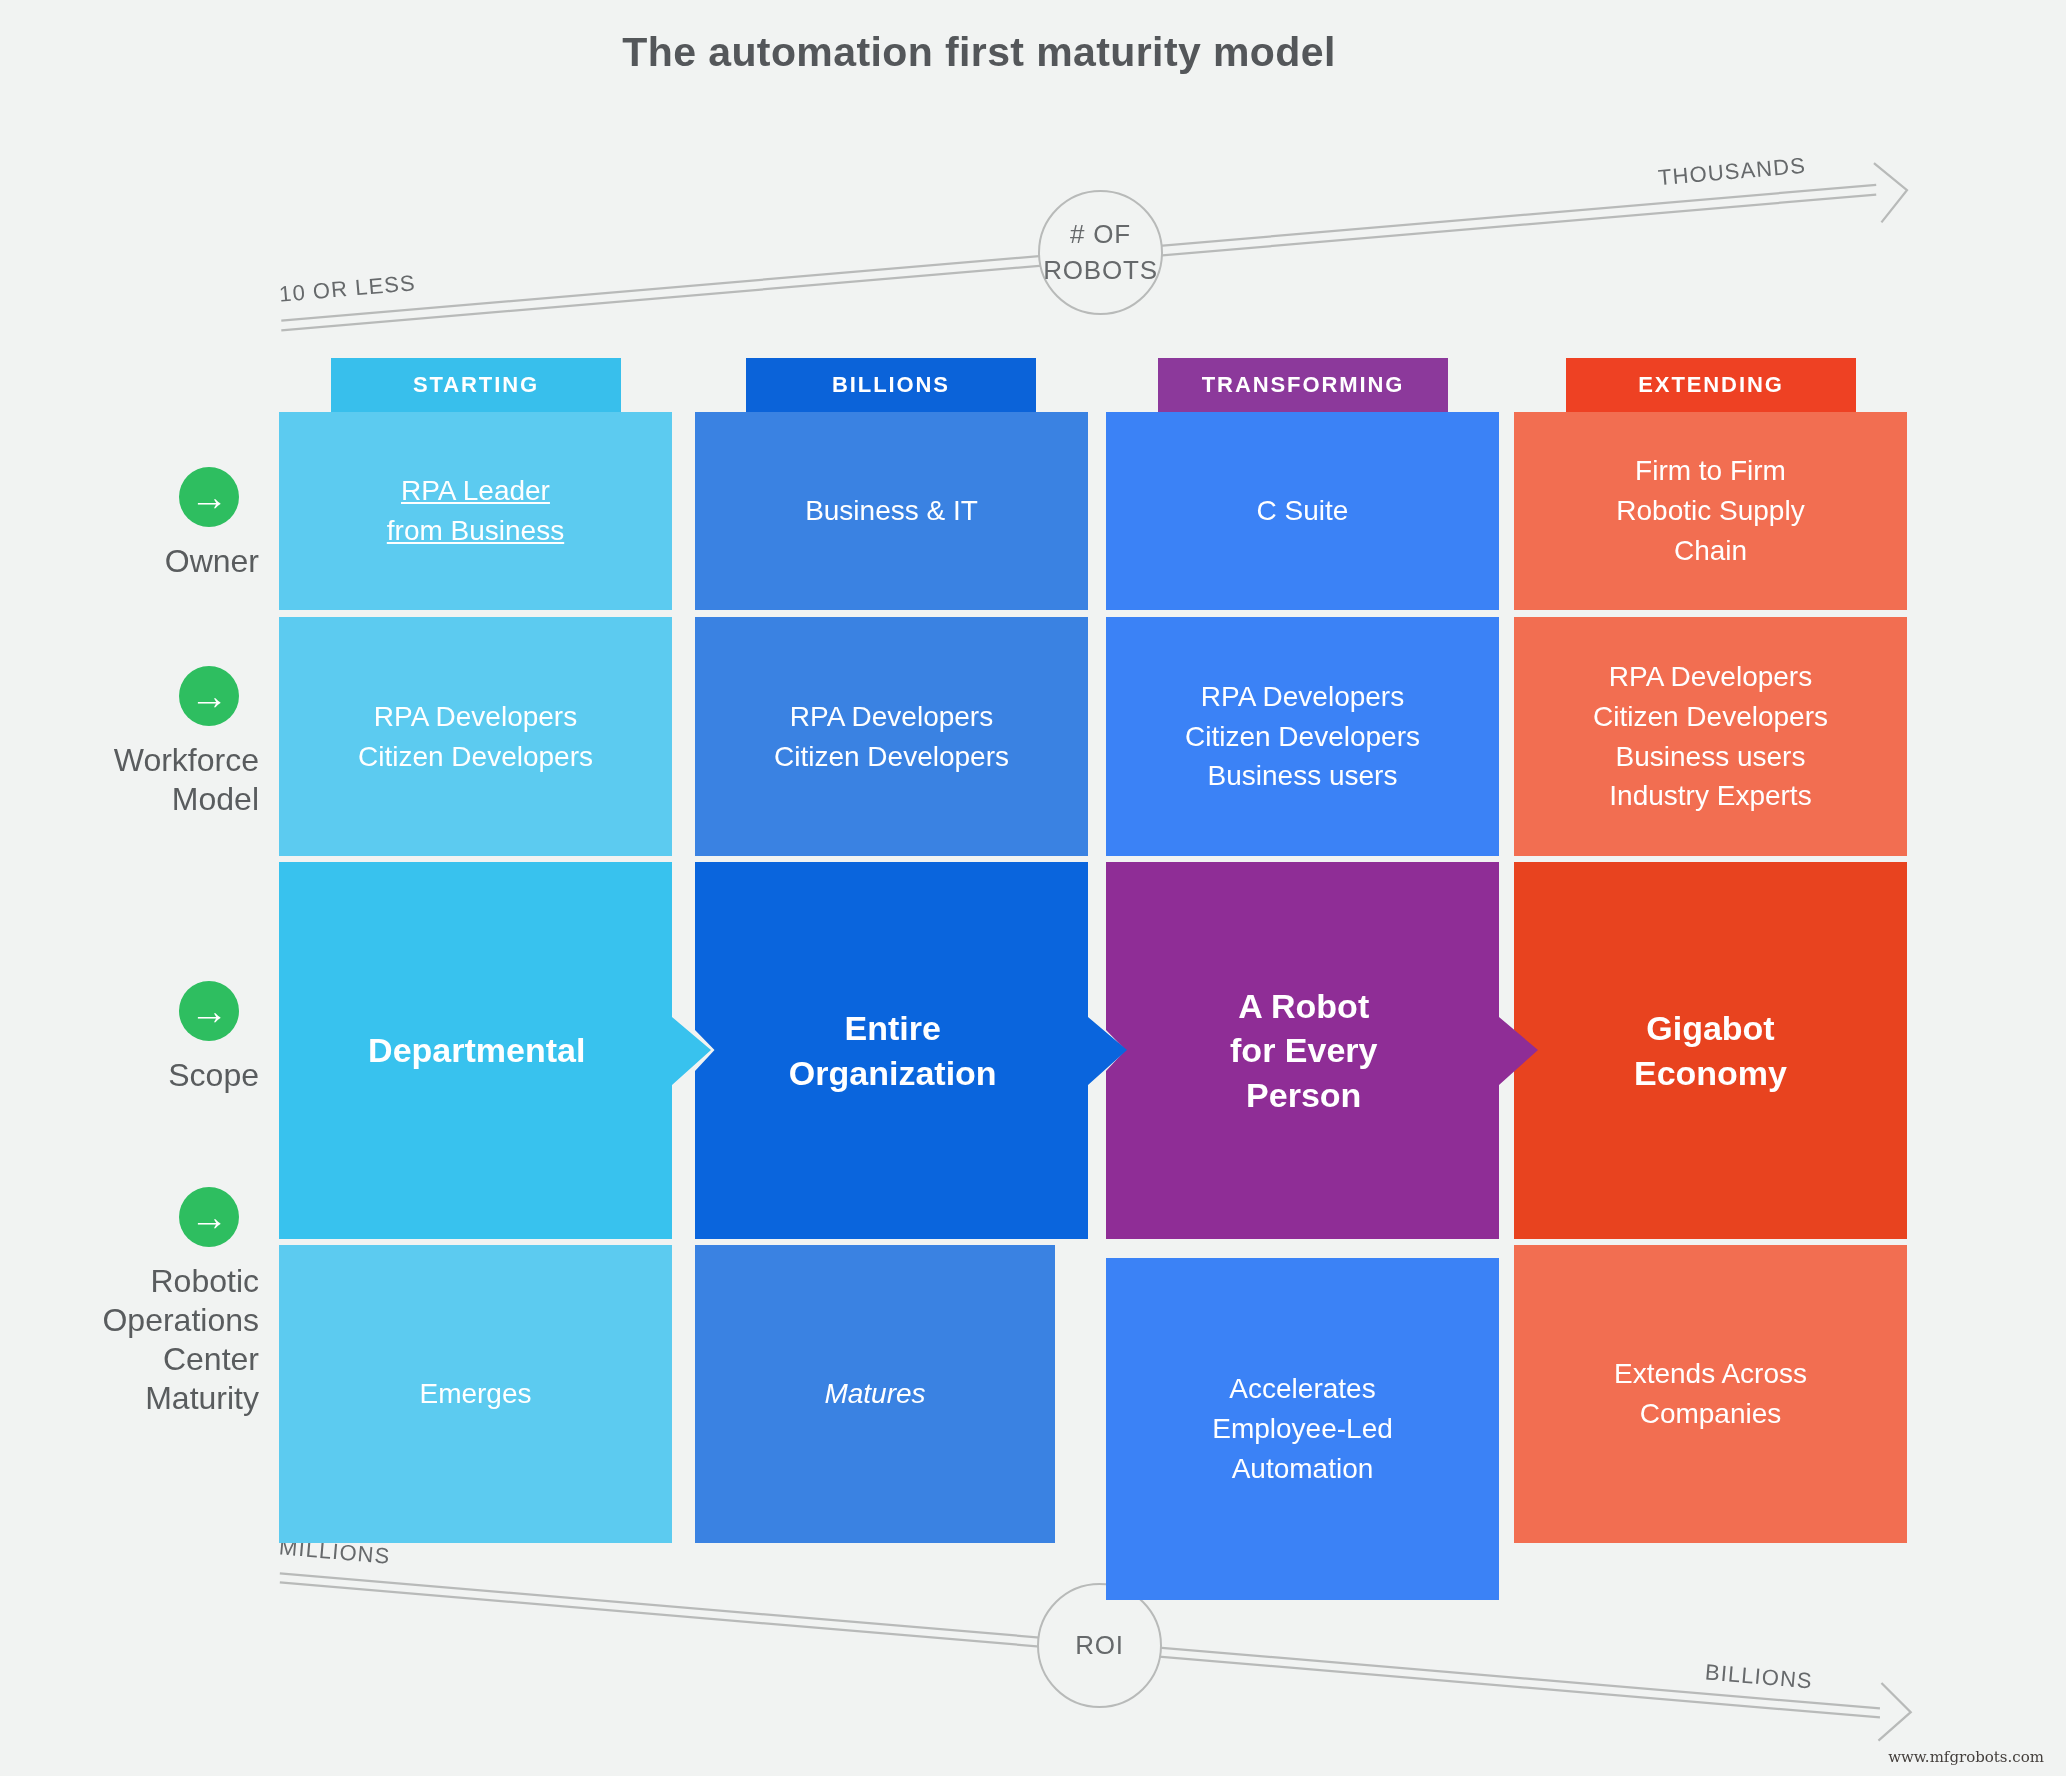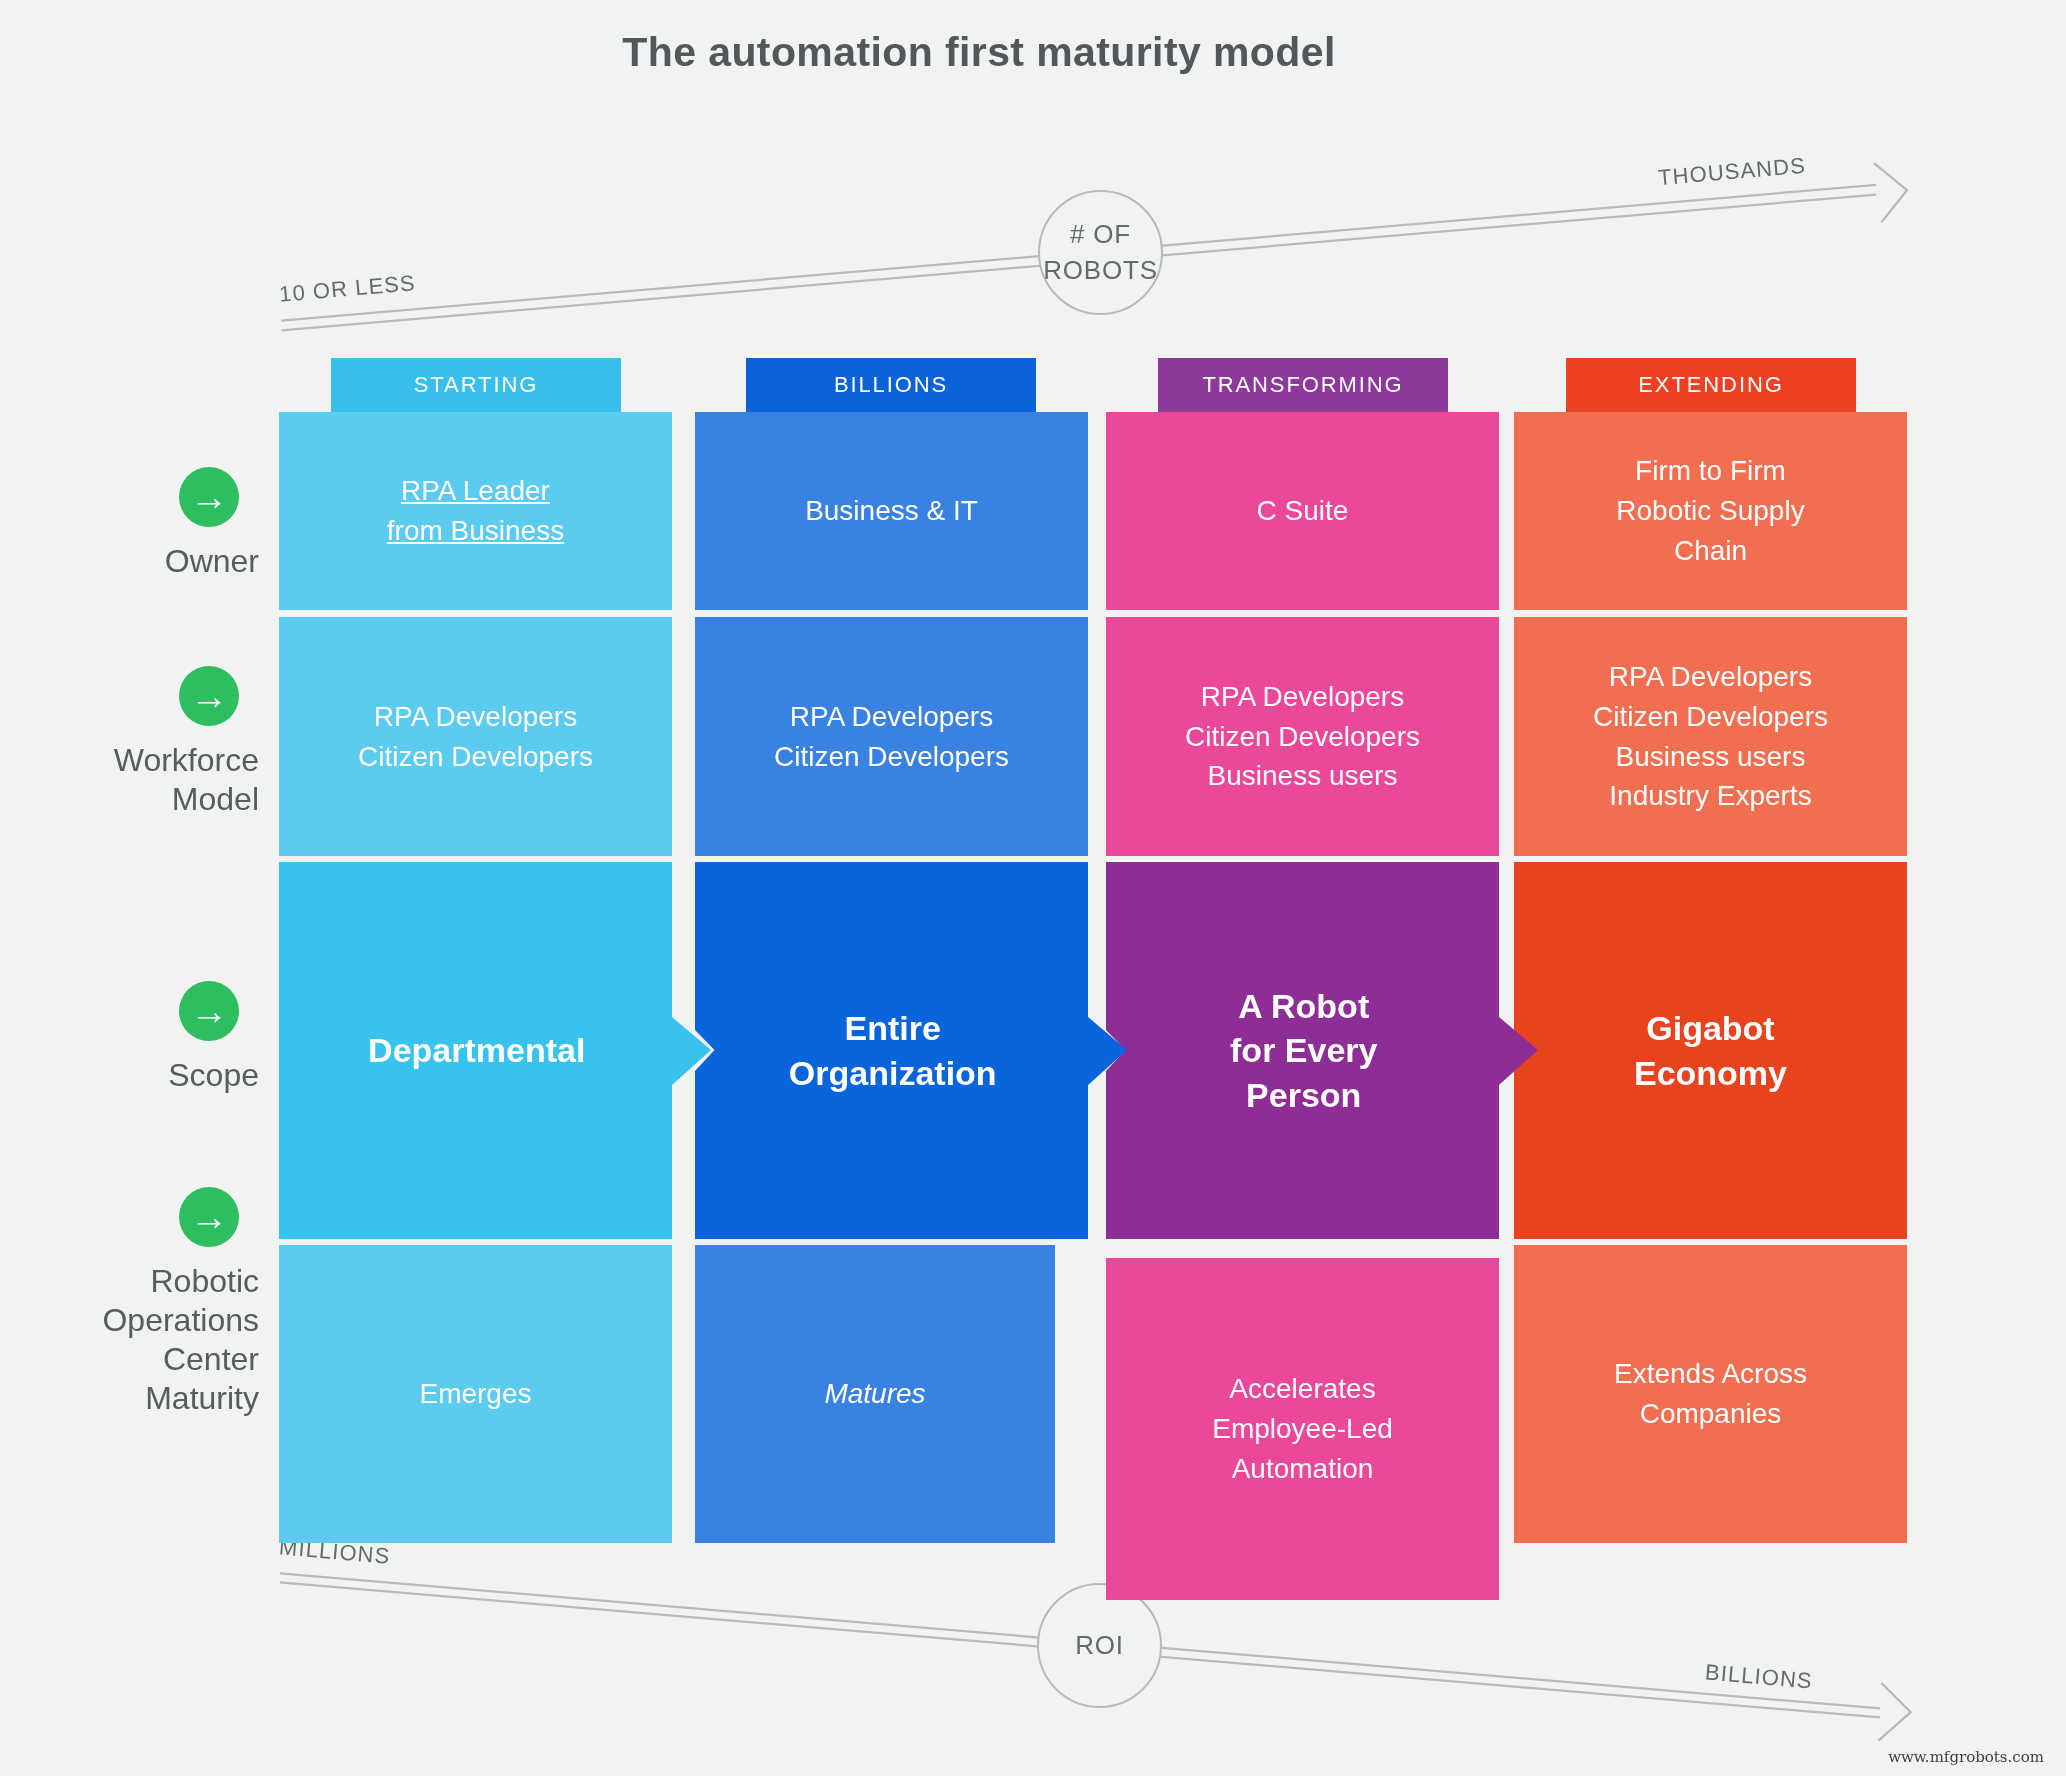--- a/index.html
+++ b/index.html
@@ -21,21 +21,21 @@
   .axis-circle{
     position:absolute;width:125px;height:125px;border-radius:50%;
     background:#f1f3f2;border:2.3px solid #b8bab9;box-sizing:border-box;
     display:flex;align-items:center;justify-content:center;text-align:center;
     color:#66696b;font-size:26px;letter-spacing:0.8px;line-height:1.35;
     font-weight:500;white-space:pre-line;
   }
   .tab{
     position:absolute;top:358px;height:54px;width:290px;
     display:flex;align-items:center;justify-content:center;
-    color:#fff;font-size:22px;letter-spacing:1.9px;font-weight:400;
+    color:#fff;font-size:22px;letter-spacing:1.9px;font-weight:700;
   }
   .cell{
     position:absolute;display:flex;align-items:center;justify-content:center;
     text-align:center;color:#fff;font-size:28px;font-weight:500;
     line-height:1.42;white-space:pre-line;box-sizing:border-box;padding:0 10.5px;
   }
   .scope-cell{font-size:34px;font-weight:bold;line-height:1.3;}
   .has-point{padding-right:47px;}
   .row-label{
     position:absolute;left:0;width:259px;display:flex;flex-direction:column;
@@ -47,21 +47,21 @@
     display:flex;align-items:center;justify-content:center;
     font-size:38px;font-weight:bold;margin-right:20px;margin-bottom:15px;
   }
   .footer{
     position:absolute;right:22px;top:1748px;
     font-family:"DejaVu Serif", serif;font-size:15px;color:#443f3c;
   }
   
   .c1-body{background:#5ccbf0;} .c1-tab{background:#38bfec;} .c1-scope{background:#38c2ee;}
   .c2-body{background:#3a82e2;} .c2-tab{background:#0b63d9;} .c2-scope{background:#0a65dd;}
-  .c3-body{background:#ec4899;} .c3-tab{background:#8c399b;} .c3-scope{background:#8f2d96;}
+  .c3-body{background:#3b82f6;} .c3-tab{background:#8c399b;} .c3-scope{background:#8f2d96;}
   .c4-body{background:#f26e51;} .c4-tab{background:#ee4123;} .c4-scope{background:#e8431f;}
 </style>
 </head>
 <body>
 
 <div class="canvas">
 
   <div class="title">The automation first maturity model</div>
 
   <svg class="axis-svg" width="2066" height="1777" viewBox="0 0 2754 2368">

